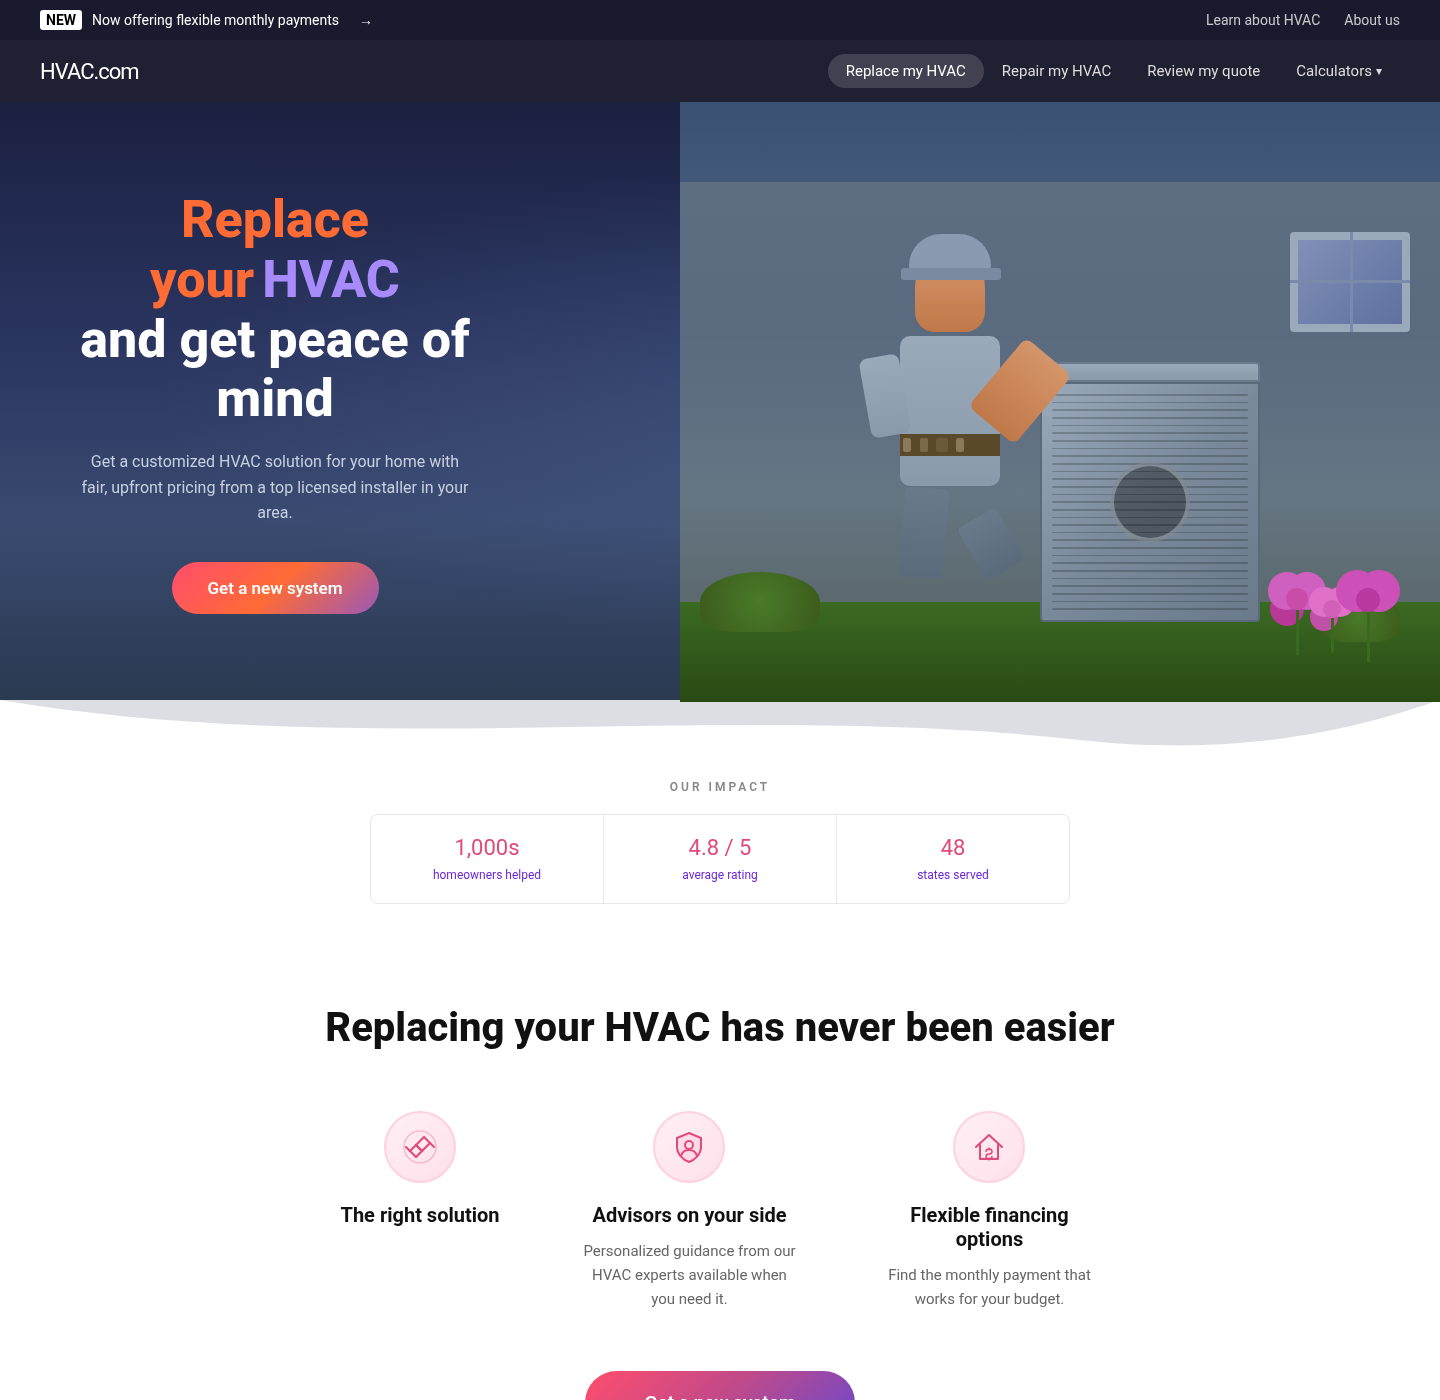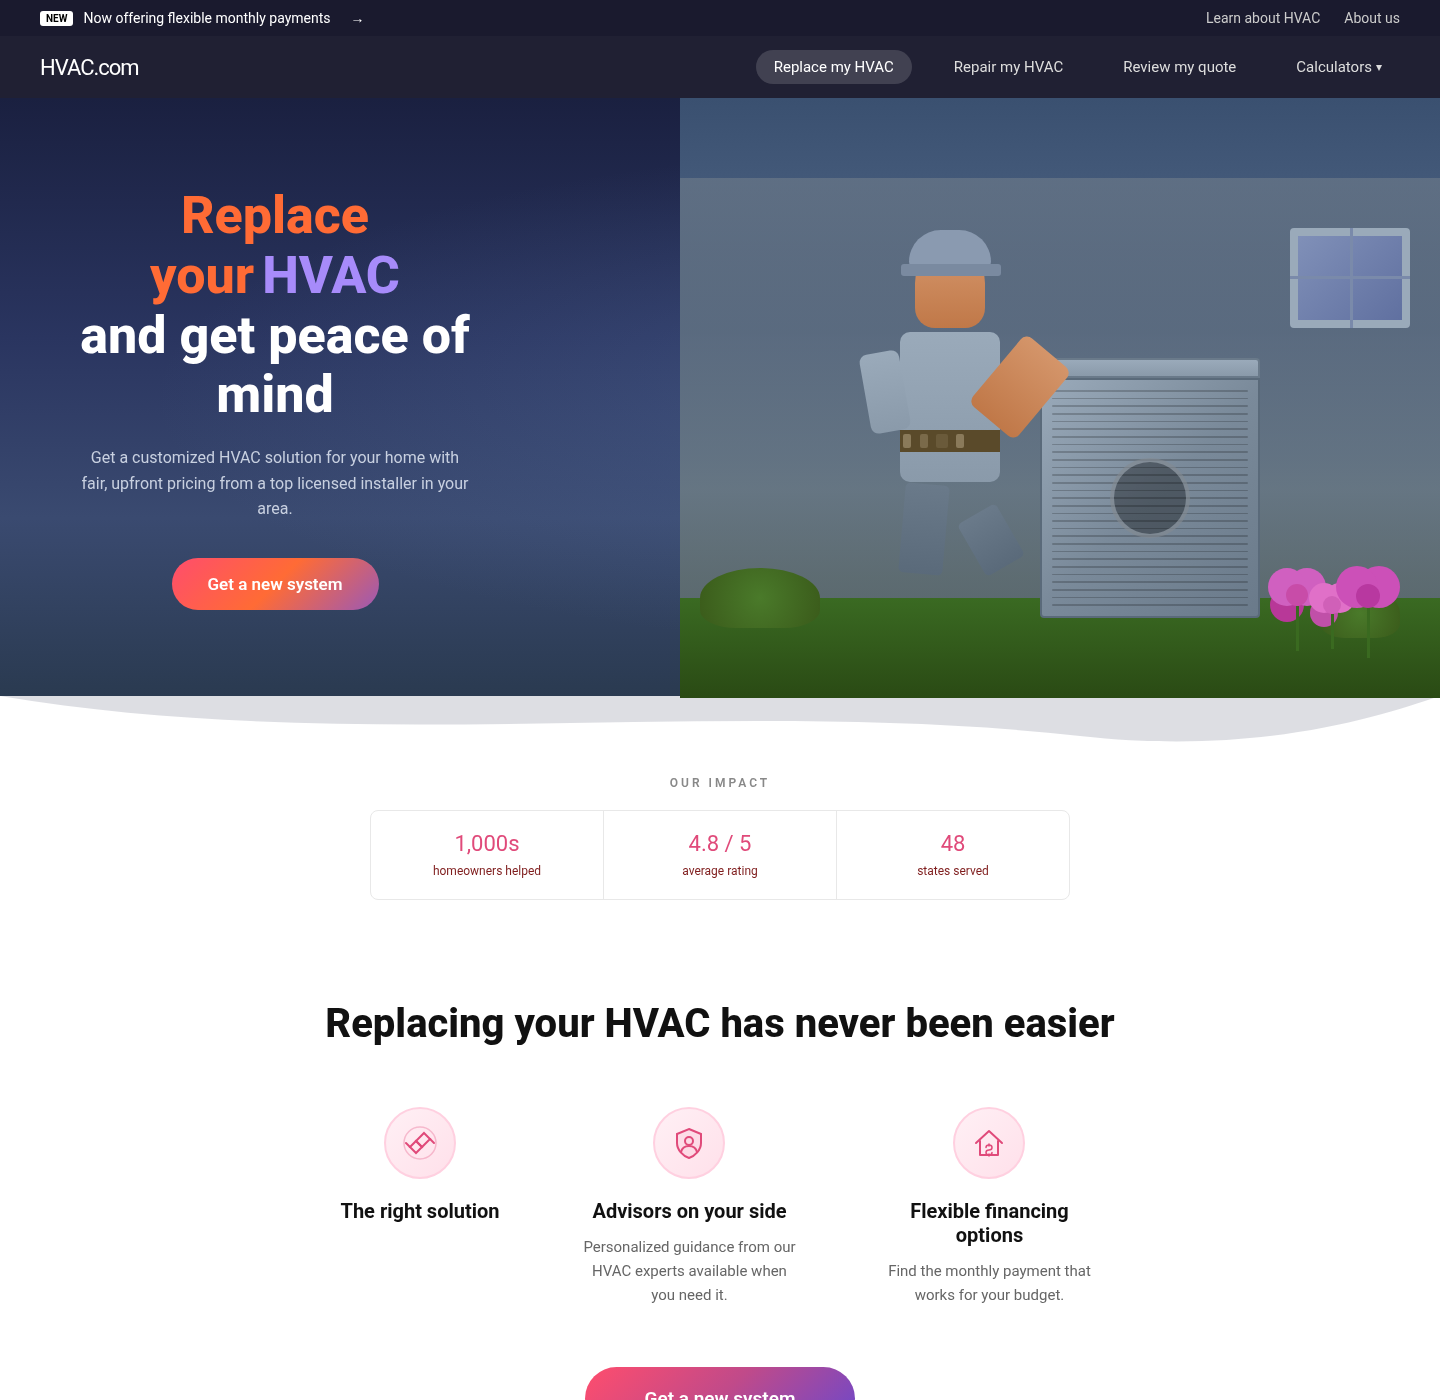--- a/index.html
+++ b/index.html
@@ -12,21 +12,21 @@
       display: flex;
       align-items: center;
       justify-content: space-between;
       padding: 10px 40px;
       font-size: 14px;
     }
     .top-banner-left { display: flex; align-items: center; gap: 10px; }
     .new-badge {
       background: #fff;
       color: #000;
-      font-size: 10px;
+      font-size: 14px;
       font-weight: 700;
       padding: 2px 6px;
       border-radius: 3px;
     }
     .banner-link { color: #fff; text-decoration: none; display: flex; align-items: center; gap: 20px; }
     .top-banner-right { display: flex; gap: 24px; }
     .top-banner-right a { color: #ccc; text-decoration: none; font-size: 14px; }
 
     
     nav {
@@ -39,21 +39,21 @@
       z-index: 10;
     }
     .logo {
       font-size: 22px;
       font-weight: 900;
       color: #ff4d6d;
       margin-right: auto;
       letter-spacing: -1px;
     }
     .logo span { color: #fff; font-weight: 400; }
-    .nav-links { display: flex; align-items: center; gap: 24px; }
+    .nav-links { display: flex; align-items: center; gap: 0; }
     .nav-link {
       color: #ddd;
       text-decoration: none;
       font-size: 15px;
       padding: 8px 18px;
       border-radius: 24px;
       transition: background 0.2s;
       white-space: nowrap;
     }
     .nav-link.active {
@@ -150,21 +150,21 @@
     .impact-stat:last-child { border-right: none; }
     .impact-number {
       font-size: 22px;
       font-weight: 400;
       color: #e04a7a;
       display: block;
       margin-bottom: 4px;
     }
     .impact-desc {
       font-size: 12px;
-      color: #7f1d1d;
+      color: #6d28d9;
     }
 
     
     .easy-section {
       background: #fff;
       padding: 60px 40px;
       text-align: center;
     }
     .easy-title {
       font-size: 40px;

